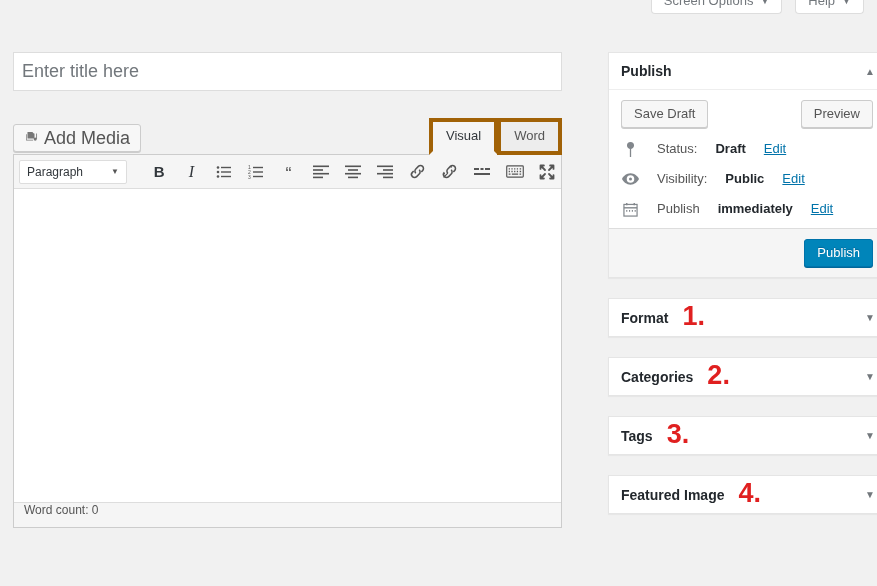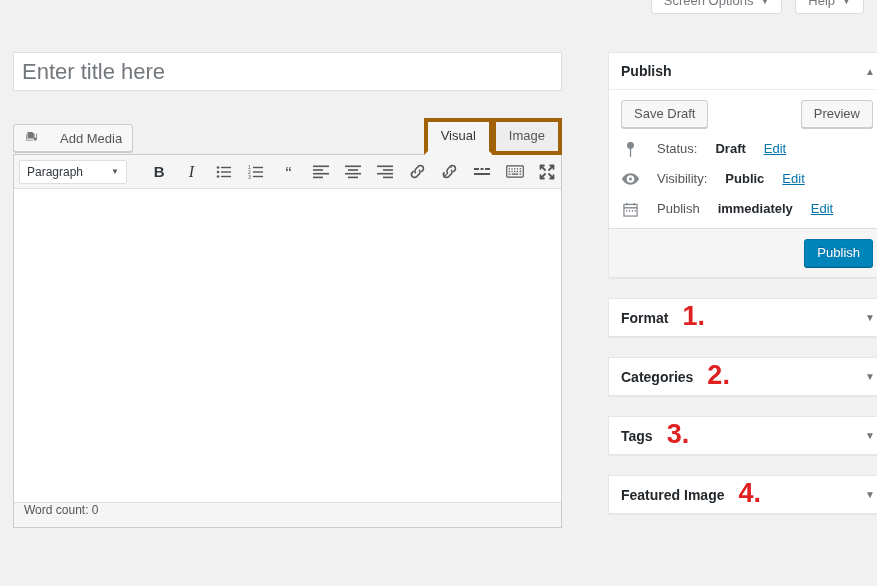--- a/index.html
+++ b/index.html
@@ -31,35 +31,35 @@
     font-size: 23px; font-weight: normal; color: #23282d;
     line-height: 29px; margin: 0; letter-spacing: -0.2px;
   }
 
   
   .editor-col { position: absolute; left: 13px; top: 52px; width: 549px; }
 
   .title-input {
     width: 549px; height: 39px;
     border: 1px solid #ddd; background: #fff;
-    font-size: 22px; color: #15803d;
+    font-size: 18px; color: #15803d;
     padding: 3px 8px; display: block;
     font-family: "Liberation Sans", sans-serif;
     outline: none;
   }
   .title-input::placeholder { color: #72777c; opacity: 1; }
 
   
   .media-row {
     position: relative; margin-top: 33px; height: 30px;
   }
   .add-media {
-    display: inline-flex; align-items: center; gap: 22px;
+    display: inline-flex; align-items: center; gap: 6px;
     background: #f7f7f7; border: 1px solid #ccc; border-radius: 3px;
-    padding: 0 10px; height: 28px; font-size: 13px; color: #555;
+    padding: 0 10px; height: 28px; font-size: 18px; color: #555;
     cursor: pointer; box-shadow: 0 1px 0 #ccc;
   }
   .wp-tabs { position: absolute; right: 0; bottom: -1px; display: flex; }
   .wp-tab {
     font-size: 13px; color: #555; padding: 5px 13px 6px 13px;
     border: 4px solid #a16207; background: #ededed; cursor: pointer;
     line-height: 18px;
   }
   .wp-tab.active { background: #f5f5f5; border-bottom-color: #f5f5f5; color: #32373c; }
   .wp-tab + .wp-tab { margin-left: -1px; }
@@ -169,21 +169,21 @@
           <svg width="14" height="14" viewBox="0 0 20 20" fill="#777">
             <path d="M5 3h7l2 2h1v7H5zM3 6h1v8h9v1H3z"></path>
             <circle cx="16" cy="13" r="2.2"></circle>
             <rect x="17.4" y="5" width="1.2" height="8"></rect>
           </svg>
         </span>
         <span>Add Media</span>
       </div>
       <div class="wp-tabs">
         <div class="wp-tab active">Visual</div>
-        <div class="wp-tab">Image</div>
+        <div class="wp-tab">Word</div>
       </div>
     </div>
 
     <div class="editor-frame">
       <div class="toolbar">
 
         <div class="fmt-select">
           <span>Paragraph</span>
           <span class="caret">▼</span>
         </div>

